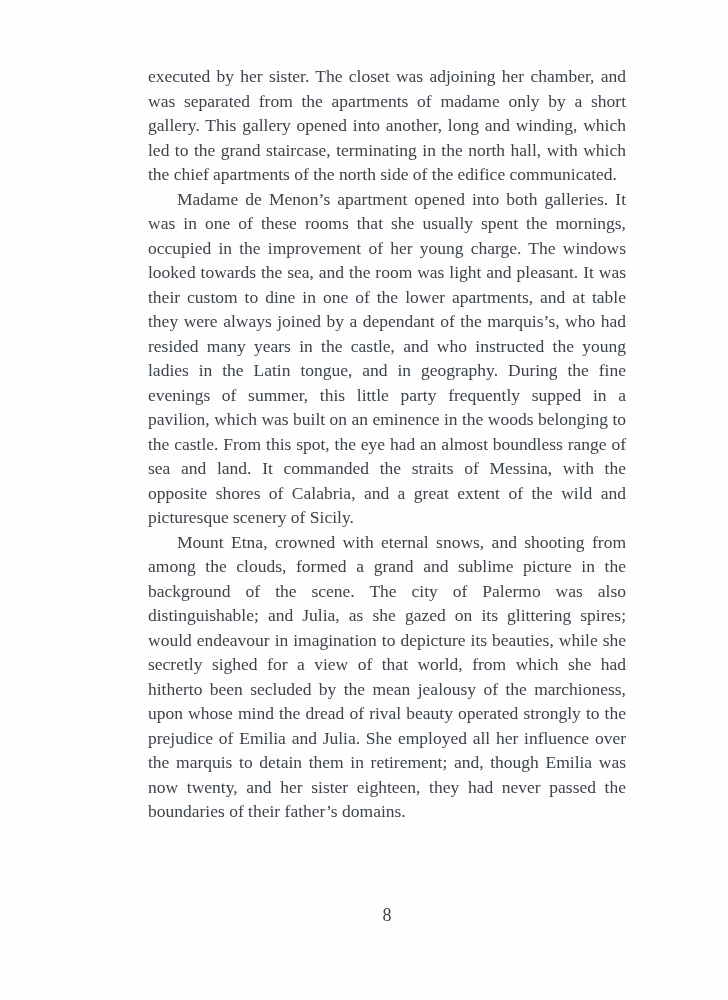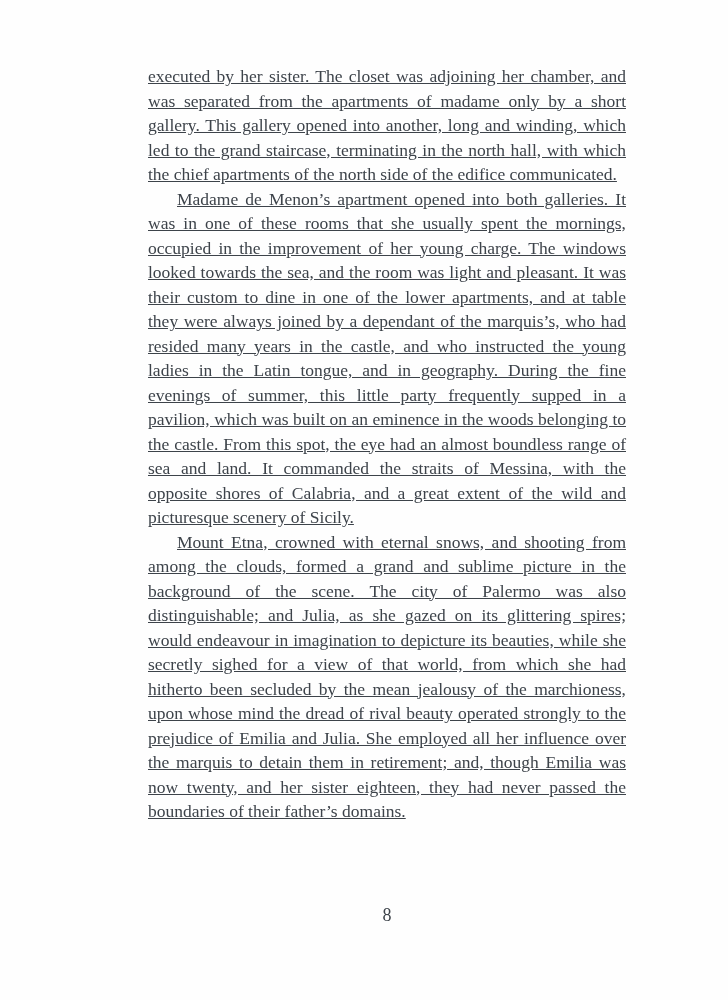--- a/index.html
+++ b/index.html
@@ -26,21 +26,20 @@
     width: 478px;
     color: var(--text-color, #3d434a);
     font-size: 17.5px;
     line-height: 24.5px;
     text-align: justify;
     text-justify: inter-word;
   }
   .text-block p {
     margin: 0;
     padding: 0;
-    text-decoration: underline;
   }
   .text-block p + p {
     text-indent: 29px;
   }
   .page-number {
     position: absolute;
     left: 148px;
     width: 478px;
     top: 903px;
     text-align: center;

